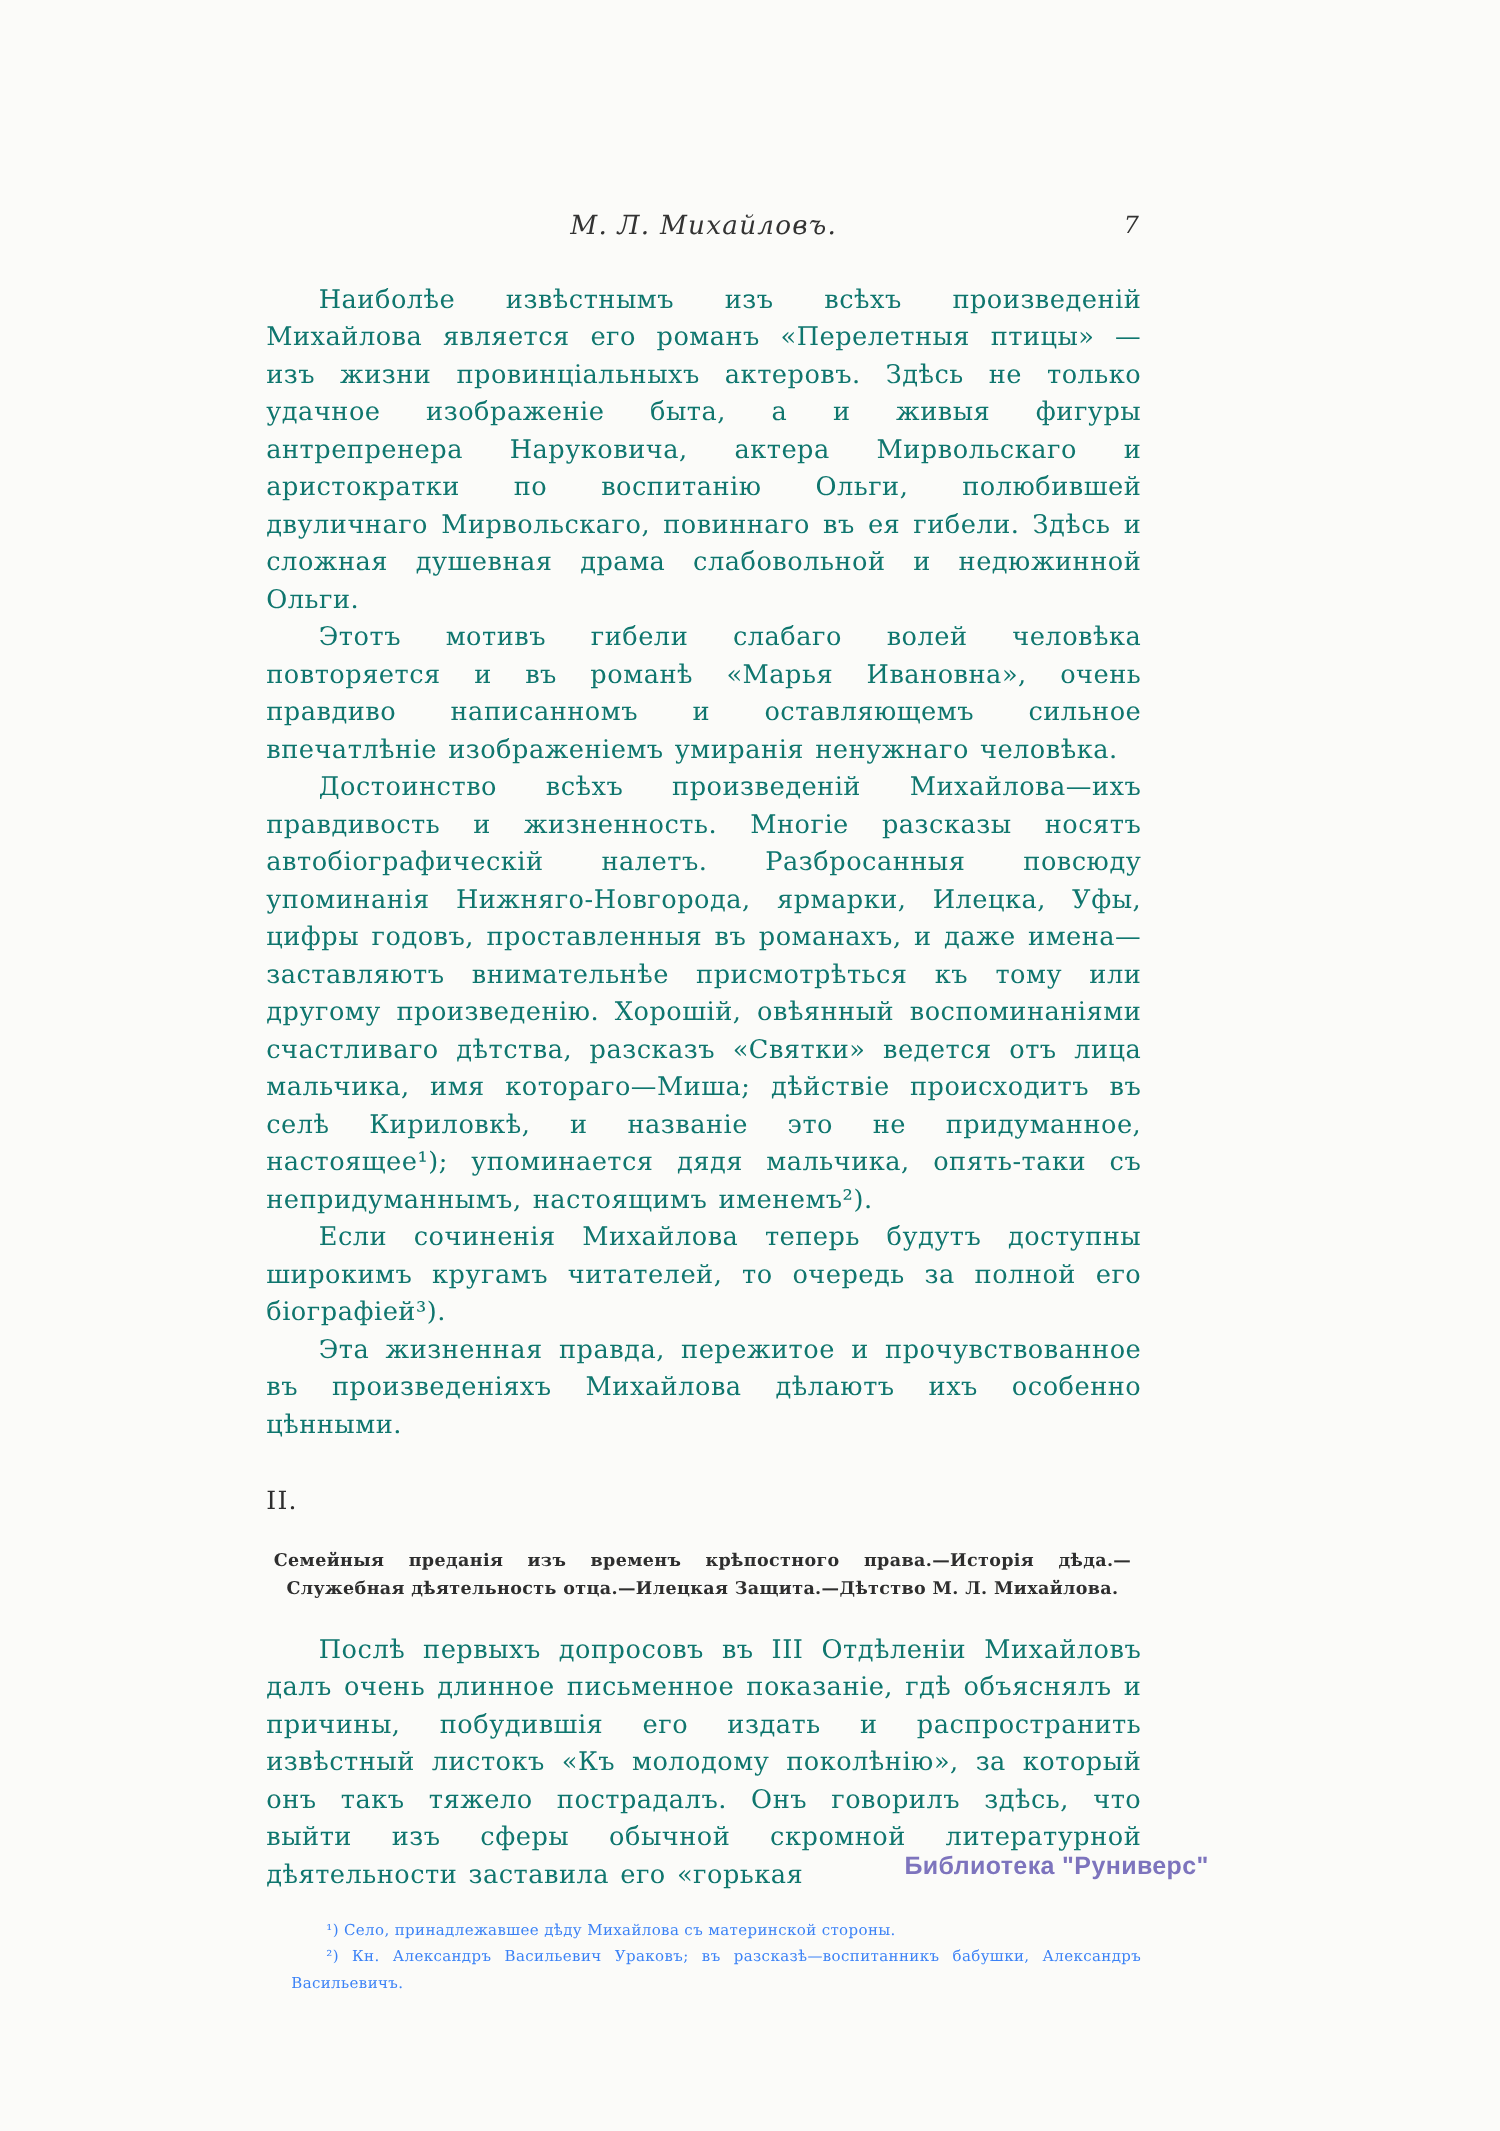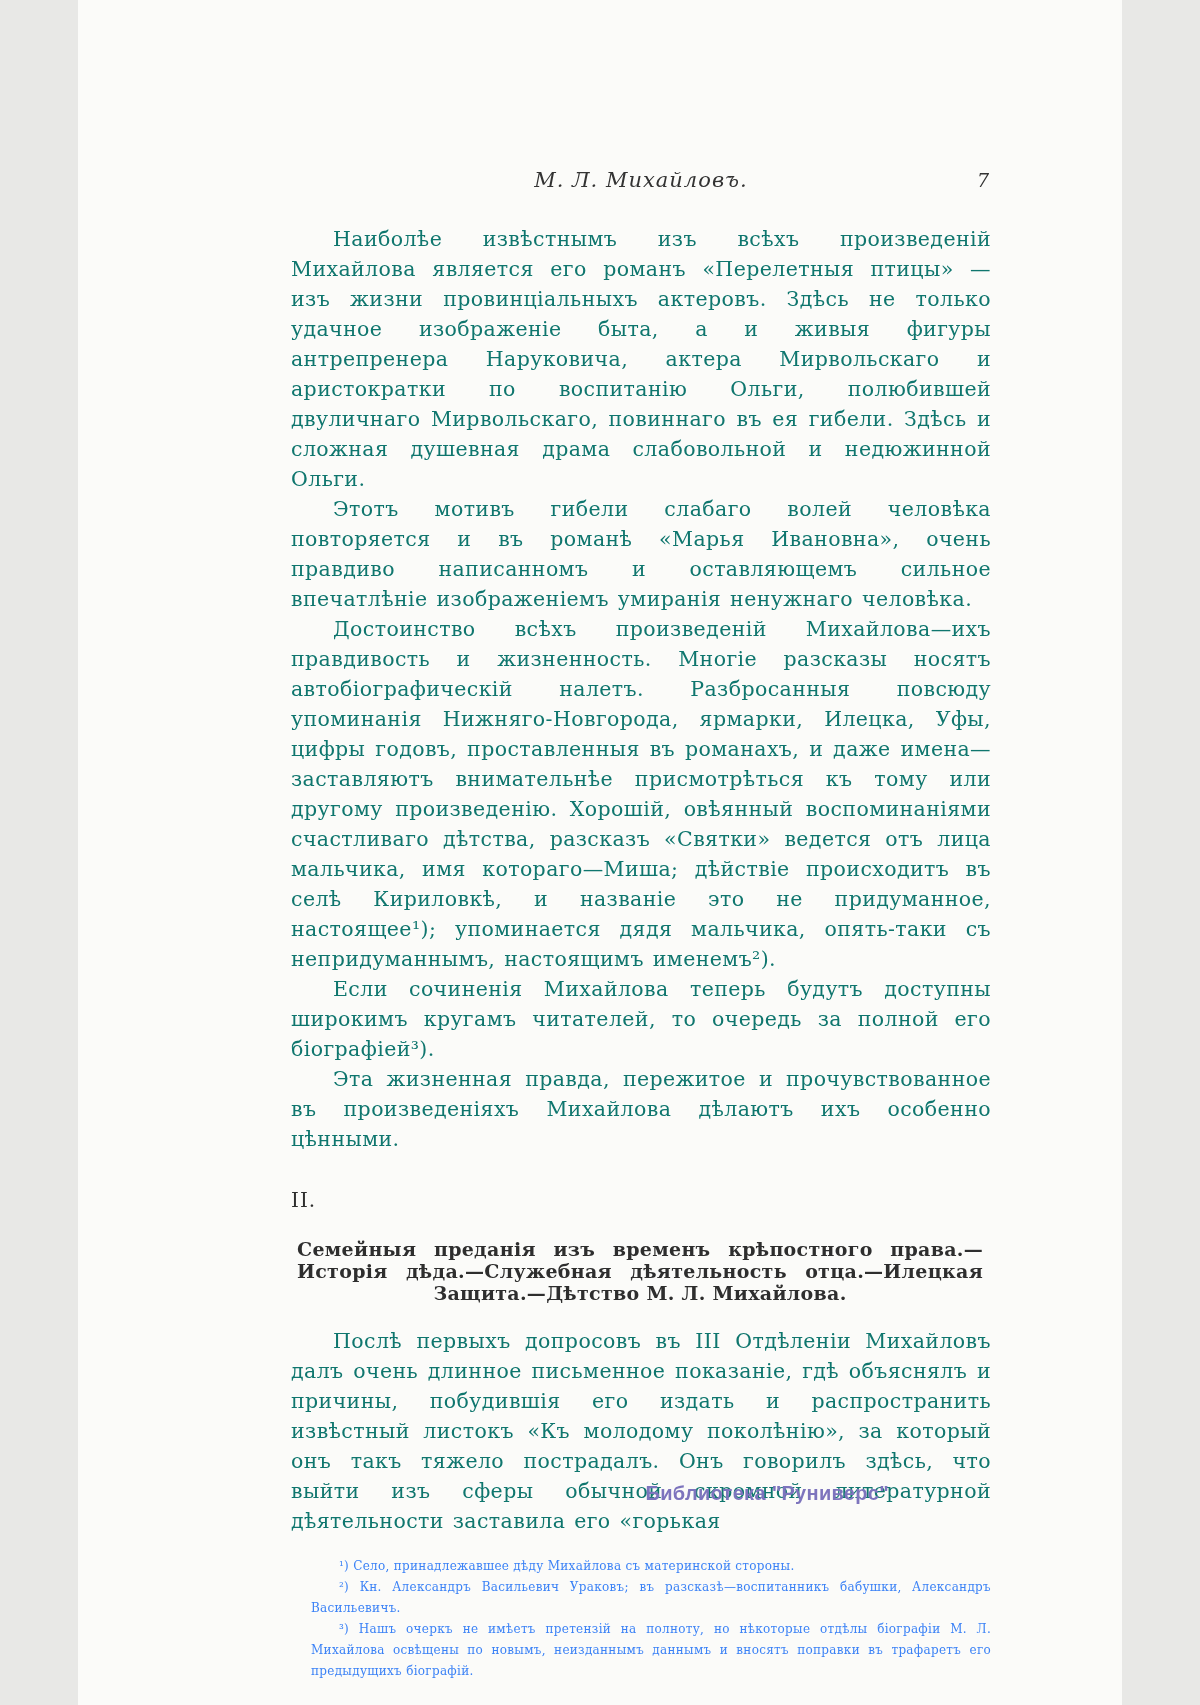--- a/index.html
+++ b/index.html
@@ -2,21 +2,21 @@
 <html><head>
 <meta charset="utf-8">
 <style>
   html, body {
     margin: 0;
     padding: 0;
     background: #e8e8e6;
   }
   .page {
     position: relative;
-    width: 1044px;
+    width: 1200px;
     height: 1705px;
     margin: 0 auto;
     background: #fbfbf9;
     color: #2d2d2d;
     font-family: "DejaVu Serif", "Liberation Serif", serif;
     overflow: hidden;
     box-sizing: border-box;
   }
   .text-column {
     position: absolute;
@@ -58,21 +58,21 @@
   .section-heading {
     margin: 34px 0 26px 0;
     text-align: left;
     font-size: 20px;
     font-weight: normal;
     letter-spacing: 1px;
     color: #2e2e2e;
   }
   .section-subtitle {
     margin: 0 8px 22px 6px;
-    font-size: 19px;
+    font-size: 14px;
     font-weight: bold;
     line-height: 22px;
     text-align: justify;
     text-align-last: center;
     letter-spacing: 0.3px;
     color: #2e2e2e;
   }
   .footnotes {
     margin-top: 20px;
     padding-left: 20px;
@@ -117,20 +117,19 @@
 
       <h2 class="section-heading">II.</h2>
 
       <p class="section-subtitle">Семейныя преданія изъ временъ крѣпостного права.—Исторія дѣда.—Служебная дѣятельность отца.—Илецкая Защита.—Дѣтство М. Л. Михайлова.</p>
 
       <p class="para">Послѣ первыхъ допросовъ въ III Отдѣленіи Михайловъ далъ очень длинное письменное показаніе, гдѣ объяснялъ и причины, побудившія его издать и распространить извѣстный листокъ «Къ молодому поколѣнію», за который онъ такъ тяжело пострадалъ. Онъ говорилъ здѣсь, что выйти изъ сферы обычной скромной литературной дѣятельности заставила его «горькая</p>
 
       <div class="footnotes">
         <p class="footnote">¹) Село, принадлежавшее дѣду Михайлова съ материнской стороны.</p>
         <p class="footnote">²) Кн. Александръ Васильевич Ураковъ; въ разсказѣ—воспитанникъ бабушки, Александръ Васильевичъ.</p>
-        <p class="footnote">³) Нашъ очеркъ не имѣетъ претензій на полноту, но нѣкоторые отдѣлы біографіи М. Л. Михайлова освѣщены по новымъ, неизданнымъ даннымъ и вносятъ поправки въ трафаретъ его предыдущихъ біографій.</p>
       </div>
     </div>
 
   </div>
 
   <div class="watermark">Библиотека "Руниверс"</div>
 </div>
 
 </body></html>

